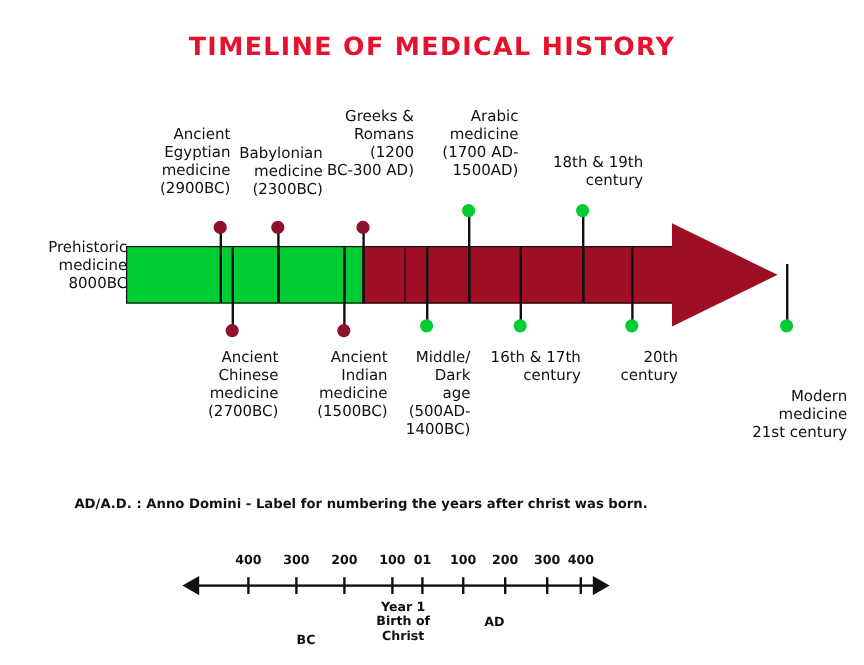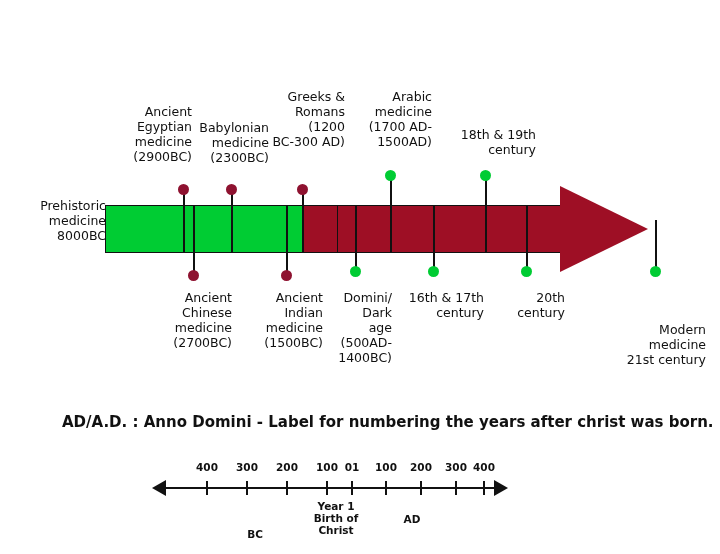--- a/index.html
+++ b/index.html
@@ -91,21 +91,21 @@
     font-family: "DejaVu Sans", sans-serif;
     font-size: 12.5px;
     color: #111;
     line-height: 15px;
     text-align: right;
   }
   
   .legend-line {
     position: absolute;
     font-family: "DejaVu Sans", sans-serif;
-    font-size: 15px;
+    font-size: 11px;
     font-weight: bold;
     color: #111;
   }
   
   .scale-axis {
     position: absolute;
     left: 160px;
     top: 487px;
     width: 340px;
     height: 2px;
@@ -154,20 +154,21 @@
     color: #111;
     text-align: center;
     line-height: 12px;
   }
 </style>
 </head>
 <body>
 
 <div id="root">
 
+  <div class="title">TIMELINE OF MEDICAL HISTORY</div>
 
   <div class="bar-green"></div>
   <div class="bar-red"></div>
   <div class="arrow-head"></div>
 
   <div class="bar-divider" style="left:184px;"></div>
   <div class="bar-divider" style="left:232px;"></div>
   <div class="bar-divider" style="left:287px;"></div>
   <div class="bar-divider" style="left:337px;"></div>
   <div class="bar-divider" style="left:391px;"></div>
@@ -236,21 +237,21 @@
   <div class="label" style="left:249px; top:290px; width:74px;">
     <div>Ancient</div>
     <div>Indian</div>
     <div>medicine</div>
     <div>(1500BC)</div>
   </div>
 
   <div class="stem" style="left:355px; top:206px; height:64px;"></div>
   <div class="dot green" style="left:350px; top:266px;"></div>
   <div class="label" style="left:322px; top:290px; width:70px;">
-    <div>Domini/</div>
+    <div>Middle/</div>
     <div>Dark</div>
     <div>age</div>
     <div>(500AD-</div>
     <div>1400BC)</div>
   </div>
 
   <div class="stem" style="left:433px; top:206px; height:64px;"></div>
   <div class="dot green" style="left:428px; top:266px;"></div>
   <div class="label" style="left:384px; top:290px; width:100px;">
     <div>16th &amp; 17th</div>

